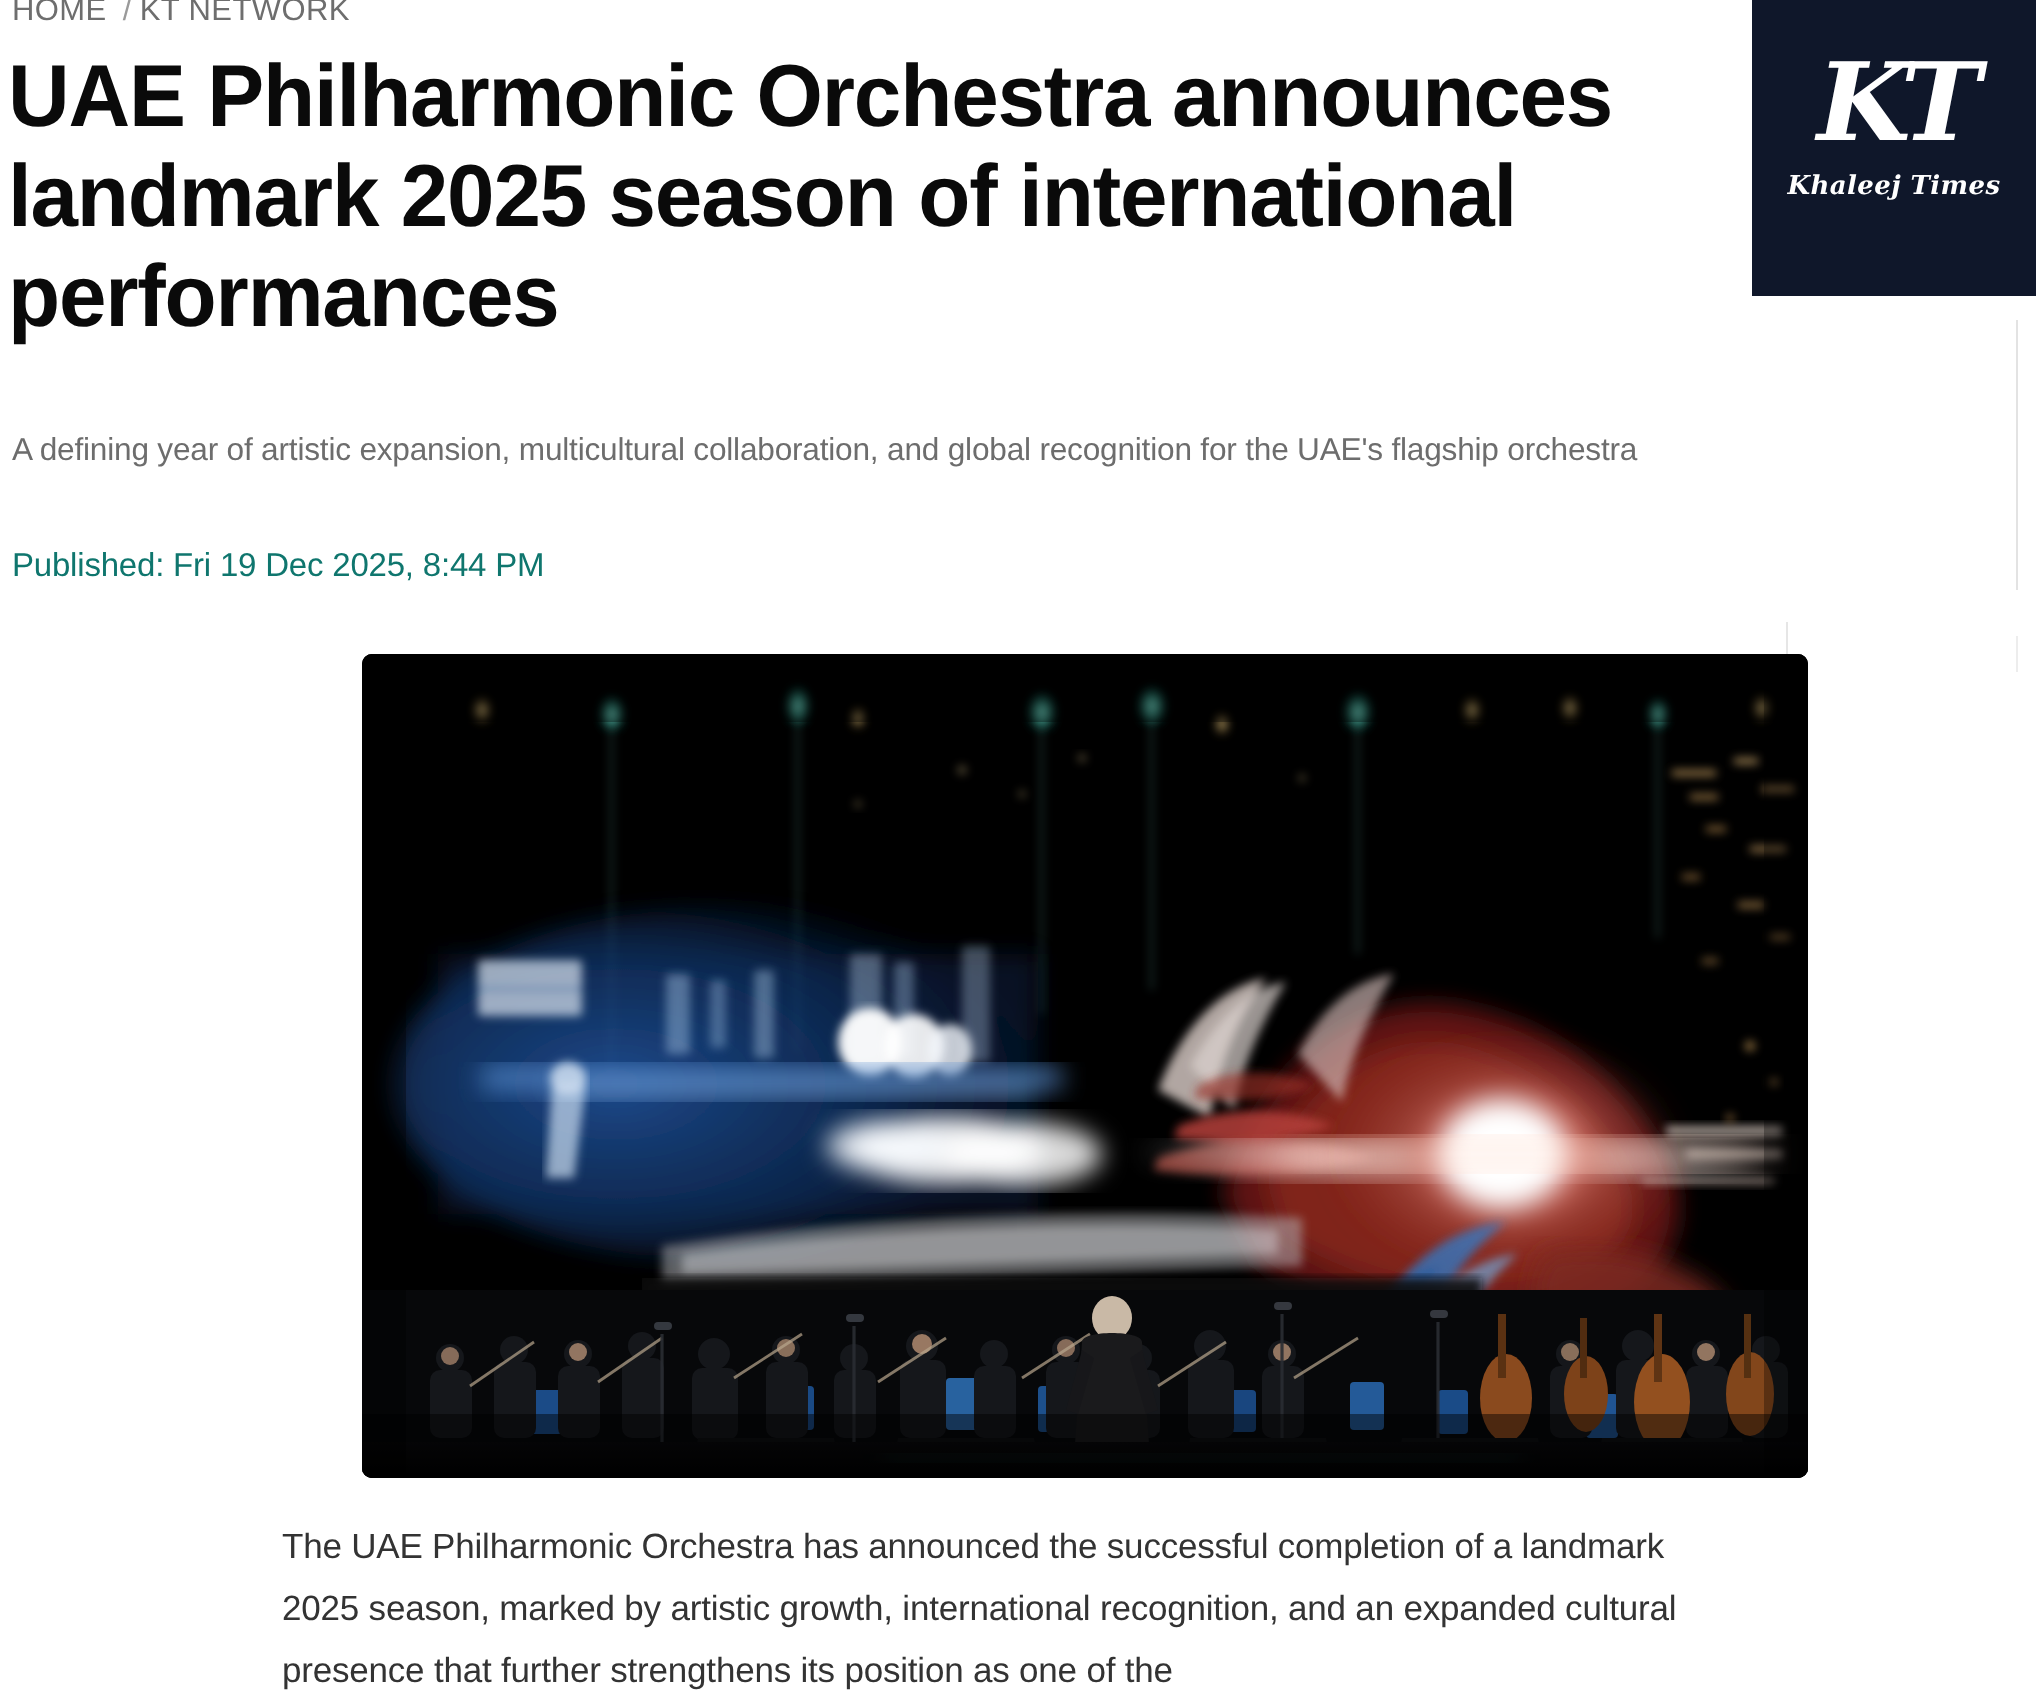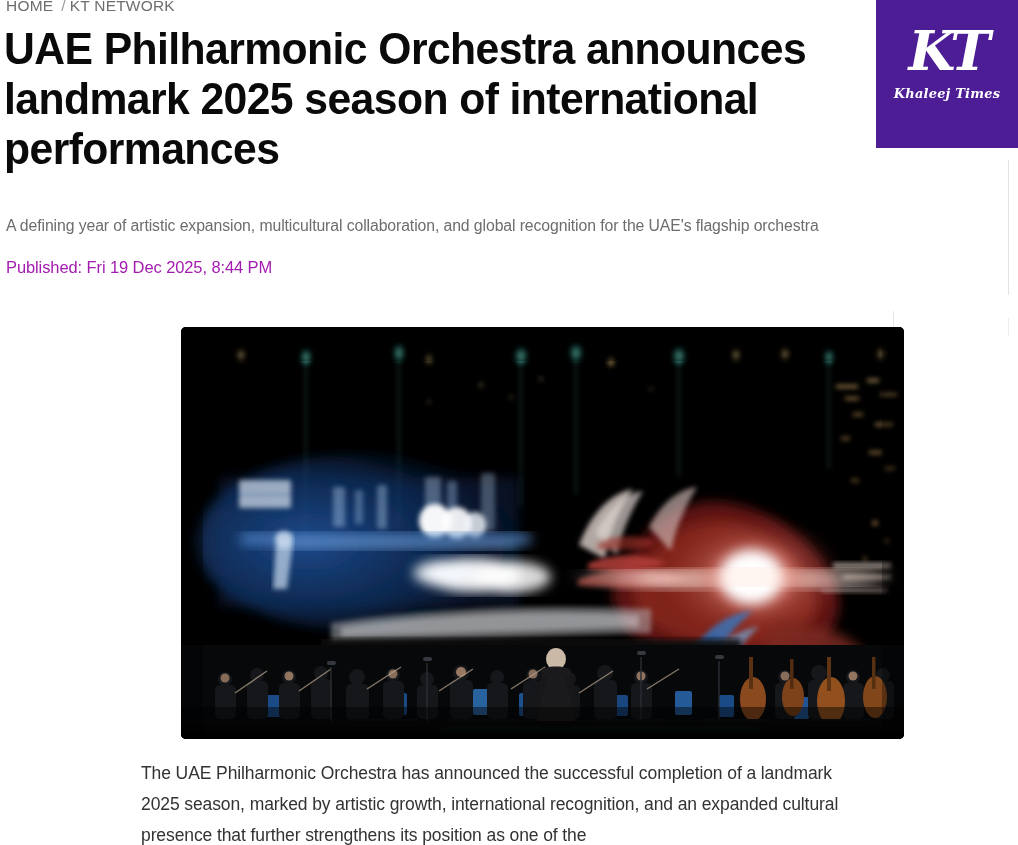--- a/index.html
+++ b/index.html
@@ -62,35 +62,35 @@
     font-size: 15.8px;
     line-height: 22px;
     color: #6d6d6d;
     letter-spacing: -0.1px;
   }
 
   
   .published {
     position: absolute;
     left: 6px;
-    top: 256px;
+    top: 272px;
     font-size: 16.5px;
     line-height: 22px;
-    color: #a21caf;
+    color: #0f766e;
     letter-spacing: -0.1px;
   }
 
   
   .kt-logo {
     position: absolute;
     left: 876px;
     top: 0;
     width: 142px;
     height: 148px;
-    background: #4c1d95;
+    background: #0f172a;
     overflow: hidden;
   }
   .kt-logo .kt-mark {
     position: absolute;
     left: 0;
     right: 0;
     top: 22px;
     text-align: center;
     font-family: "DejaVu Serif", serif;
     font-size: 54px;

